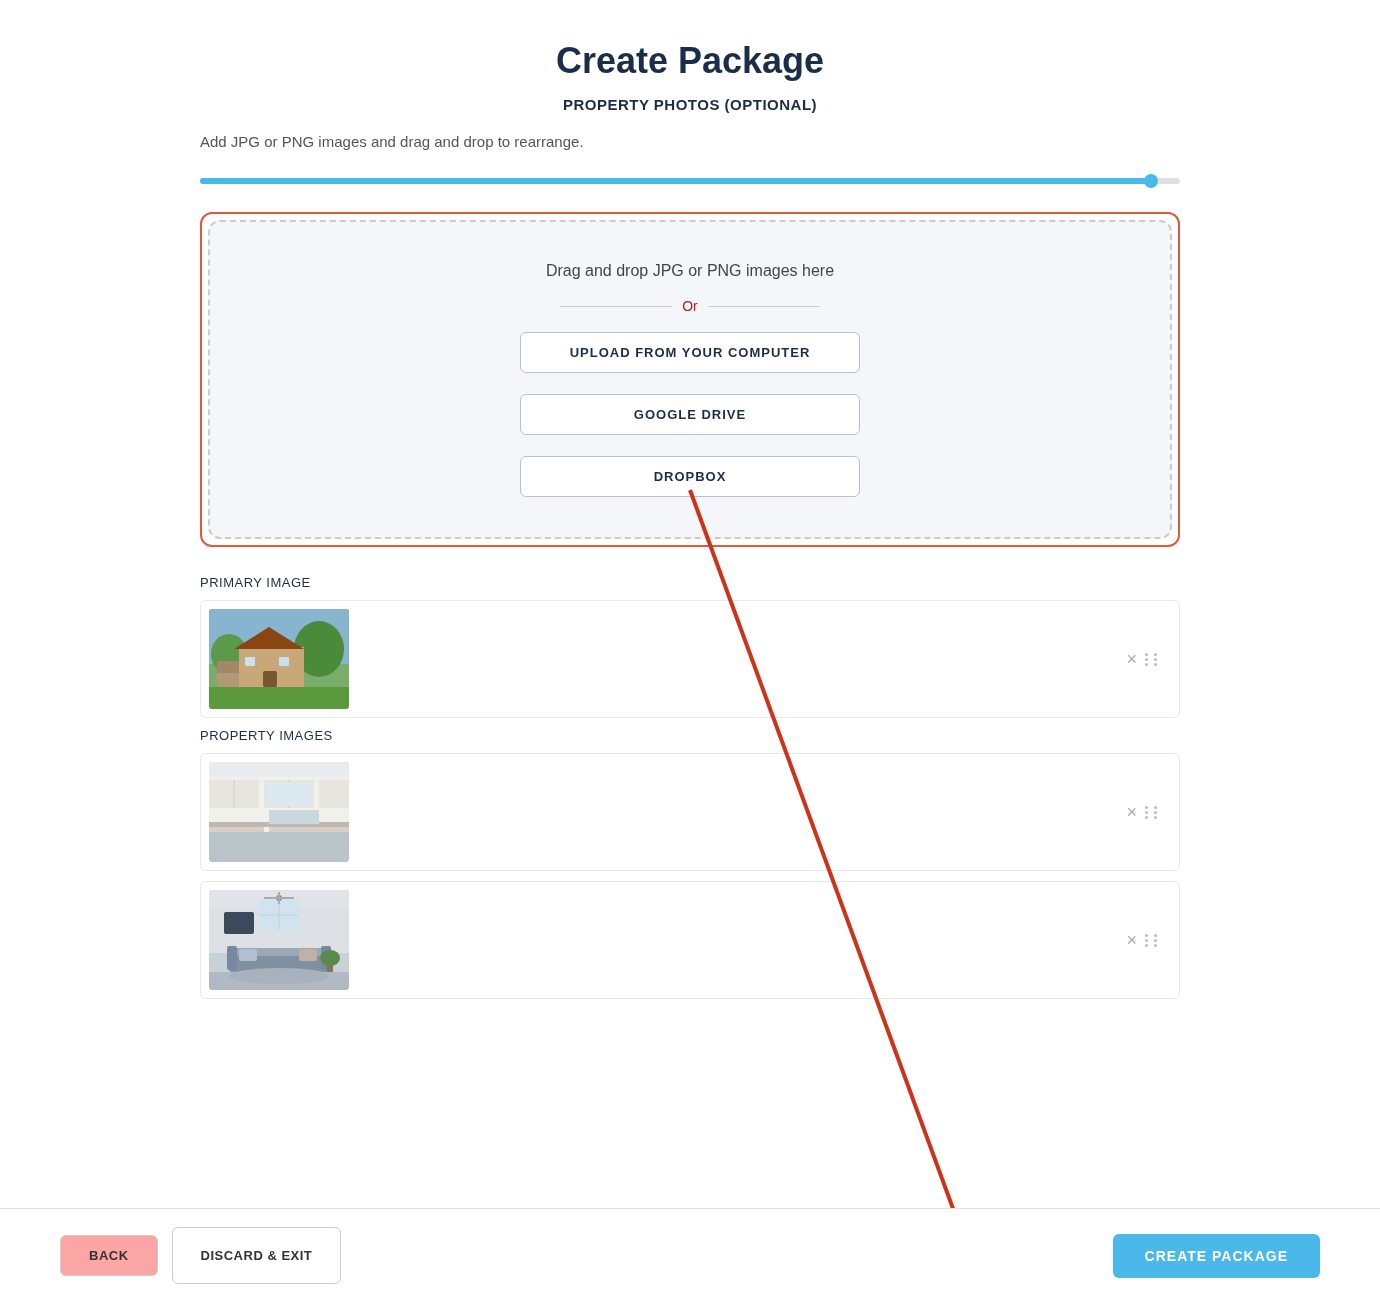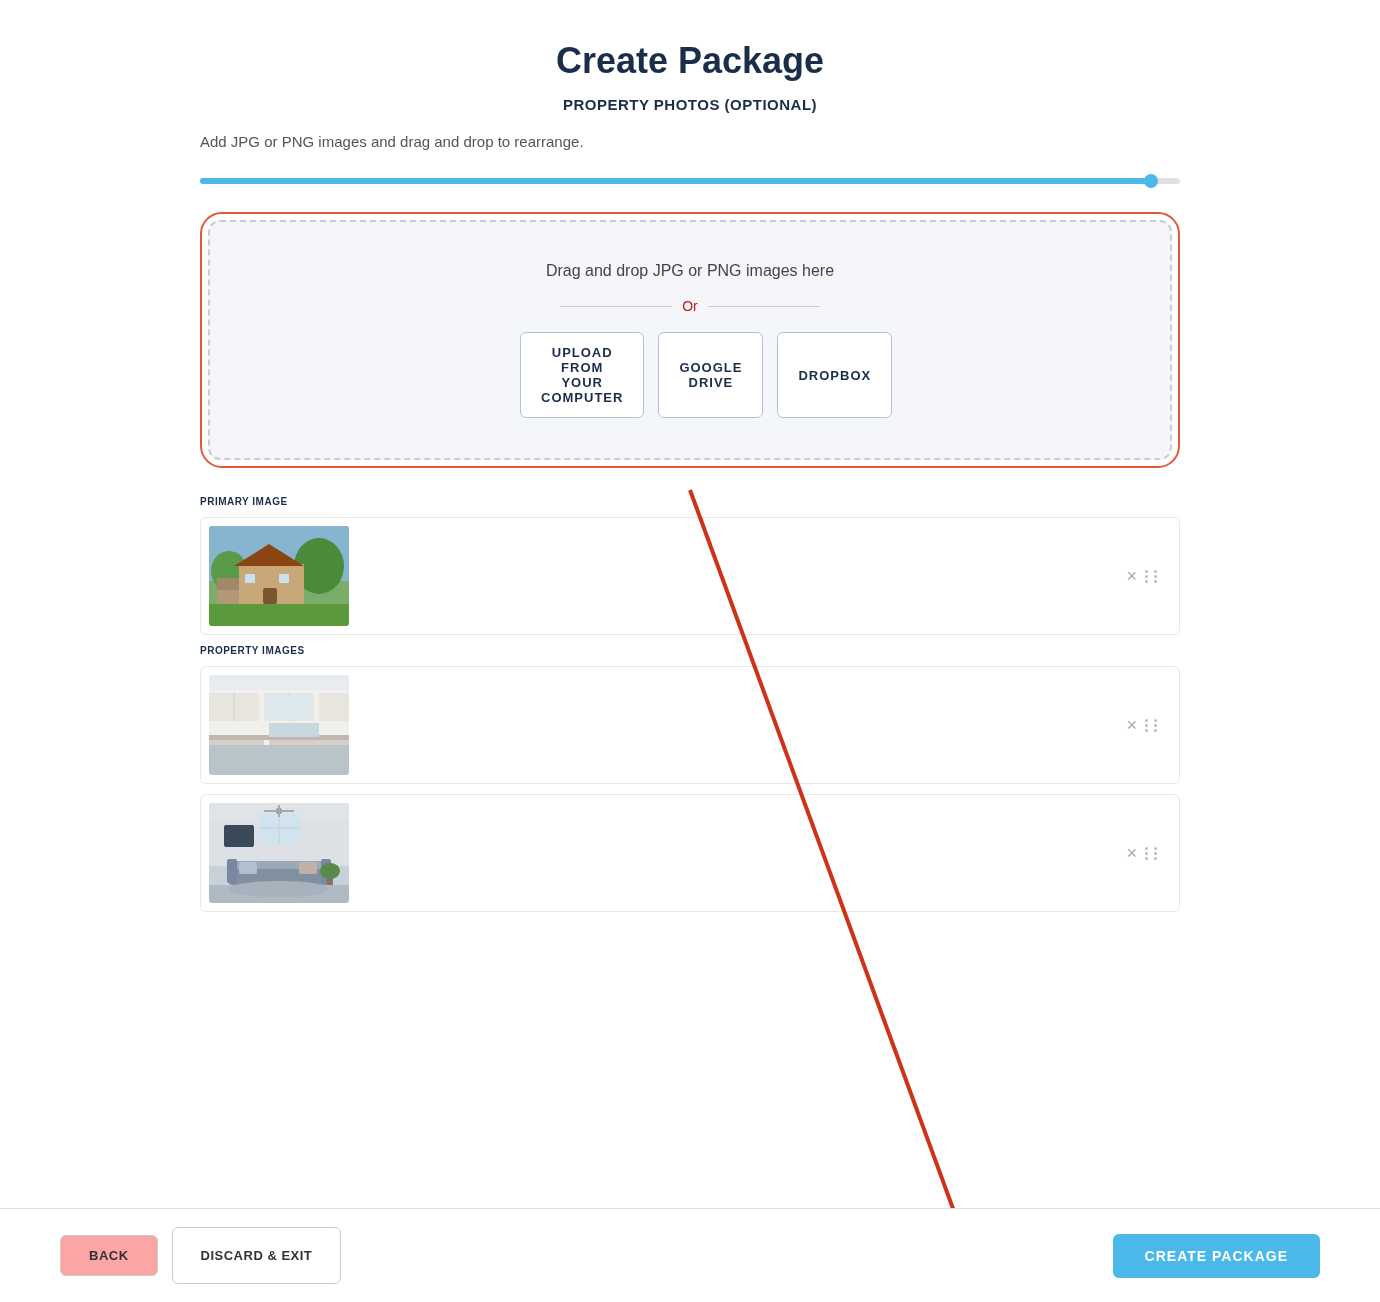--- a/index.html
+++ b/index.html
@@ -63,21 +63,21 @@
       background: #4ab8e8;
       border-radius: 50%;
       position: absolute;
       right: -7px;
       top: -4px;
     }
 
     
     .upload-zone-wrapper {
       border: 2.5px solid #e05a3a;
-      border-radius: 22px;
+      border-radius: 12px;
       padding: 6px;
       margin-bottom: 28px;
     }
     .upload-zone {
       border: 2px dashed #ccc;
       border-radius: 12px;
       background: #f4f6f9;
       padding: 40px 60px;
       display: flex;
       flex-direction: column;
@@ -101,41 +101,41 @@
     .or-divider::before,
     .or-divider::after {
       content: '';
       flex: 1;
       height: 1px;
       background: #ccc;
     }
 
     .upload-buttons {
       display: flex;
-      flex-direction: row;
-      gap: 14px;
+      flex-direction: column;
+      gap: 21px;
       width: 340px;
     }
     .upload-btn {
       border: 1.5px solid #b0c4d8;
       border-radius: 6px;
       background: #fff;
       padding: 12px 20px;
       font-size: 13px;
       font-weight: 700;
       color: #1a2e4a;
       letter-spacing: 1px;
       cursor: pointer;
       text-align: center;
     }
 
     
     .image-section-label {
-      font-size: 10px;
-      font-weight: 700;
+      font-size: 13px;
+      font-weight: 400;
       color: #1a2e4a;
       letter-spacing: 0.5px;
       margin-bottom: 10px;
     }
 
     .image-row {
       display: flex;
       align-items: center;
       background: #fff;
       border: 1px solid #e8e8e8;

